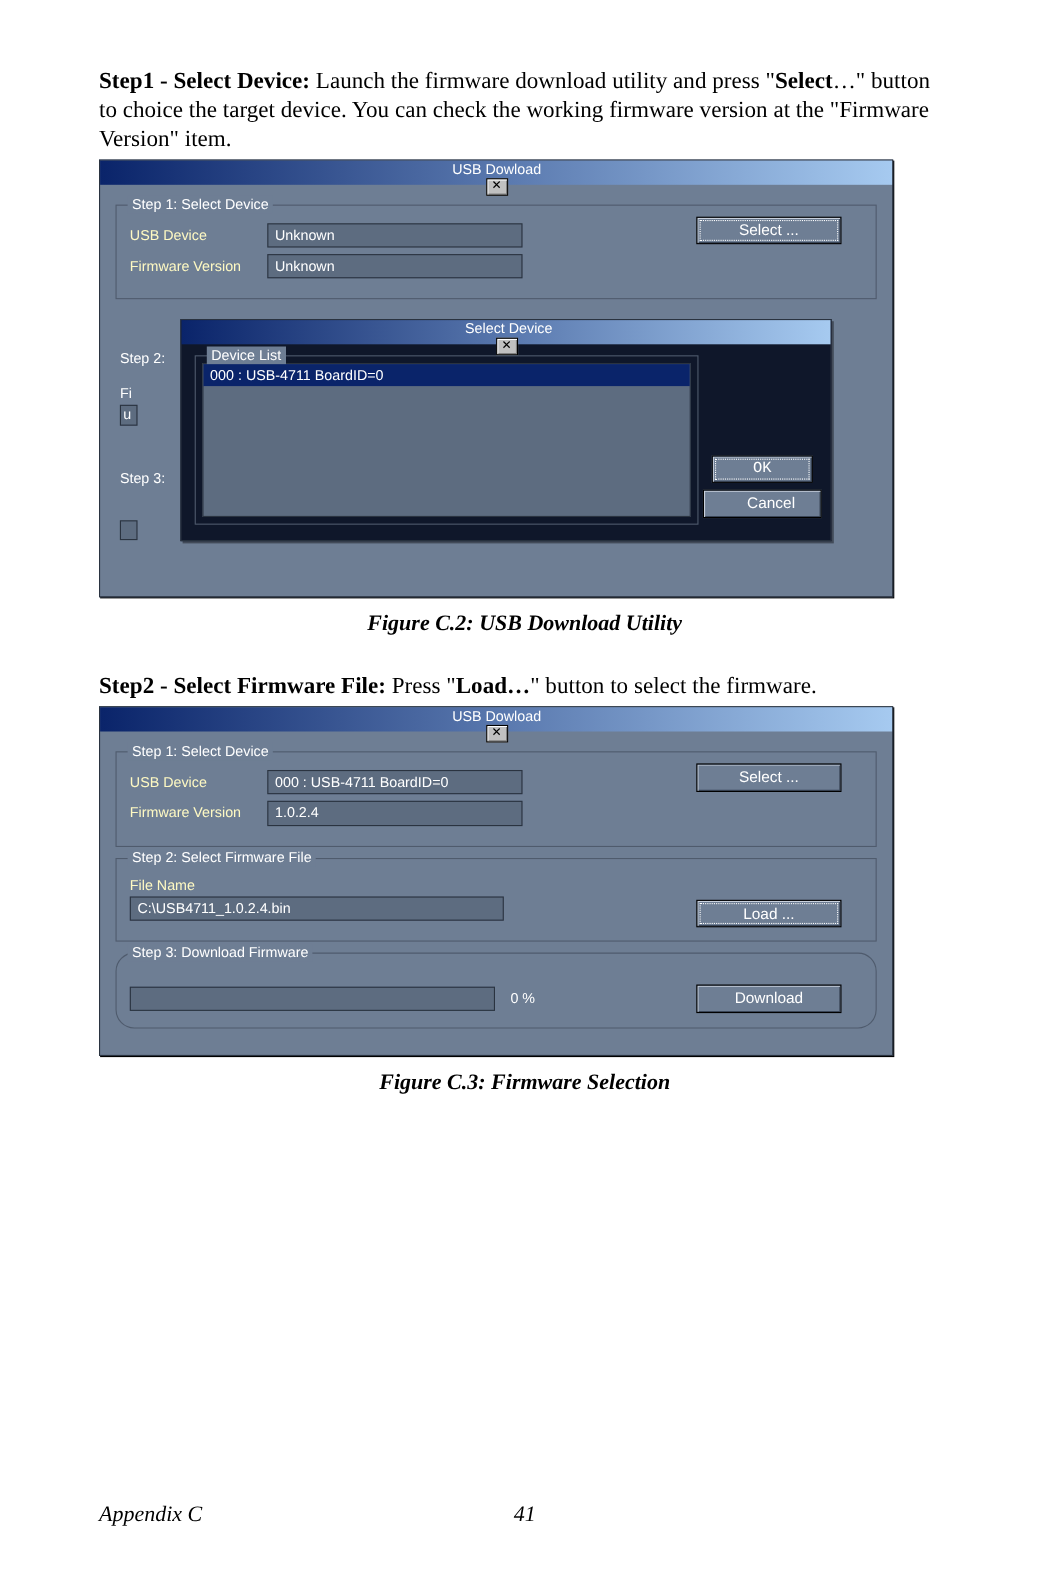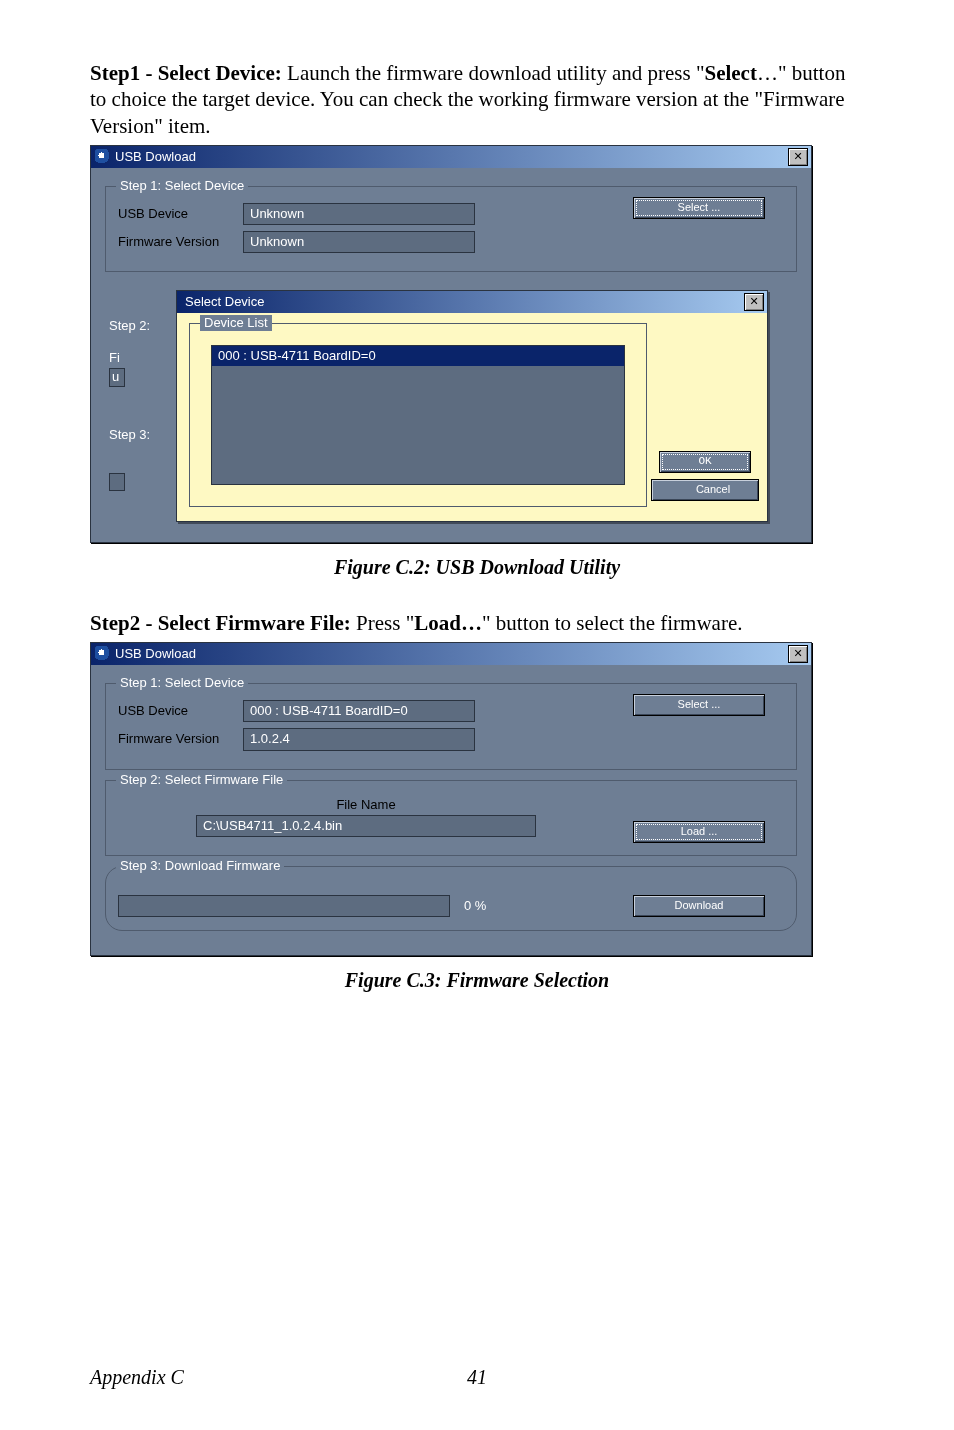--- a/index.html
+++ b/index.html
@@ -28,20 +28,21 @@
     font-family: Tahoma, Arial, sans-serif;
     font-size: 13px;
   }
   .titlebar {
     height: 22px;
     background: linear-gradient(to right, #0a246a, #a6caf0);
     color: #fff;
     display: flex;
     align-items: center;
     padding: 0 3px 0 4px;
+    flex-direction: column;
   }
   .titlebar .title-text {
     flex: 1;
     font-size: 13px;
   }
   .title-icon {
     width: 16px; height: 16px; margin-right: 4px;
     background: radial-gradient(circle at 40% 40%, #fff 0 3px, #1e4fa0 3px 8px, transparent 8px);
     border-radius: 2px;
   }
@@ -65,51 +66,51 @@
   }
   .groupbox .legend {
     position: absolute;
     top: -9px; left: 10px;
     background: #6e7e94;
     padding: 0 4px;
     font-size: 13px;
   }
 
   .row { display: flex; align-items: center; margin: 6px 0; }
-  .lbl { width: 125px; color: #000000; }
+  .lbl { width: 125px; color: #fef9c3; }
   .field {
     background: #5d6c80;
     border: 1px solid #2a3340;
     color: #fff;
     padding: 2px 6px;
     min-height: 18px;
     box-sizing: border-box;
   }
   .wide1 { width: 232px; }
   .wide2 { width: 340px; }
 
   .btn3d {
     background: #6e7e94;
     border: 1px solid #000;
     box-shadow: inset 1px 1px 0 #c8d0dc, inset -1px -1px 0 #3a4658;
     color: #fff;
     padding: 3px 0;
     text-align: center;
     width: 130px;
-    font-size: 11px;
+    font-size: 14px;
   }
   .btn-focus { outline: 1px dotted #fff; outline-offset: -4px; }
   .btn-area { width: 170px; display:flex; flex-direction:column; align-items:center; gap:6px; }
 
   
   .child-dialog {
     position: absolute;
-    left: 85px; top: 122px;
+    left: 73px; top: 122px;
     width: 590px;
-    background: #fef9c3;
+    background: #0f172a;
     border: 1px solid #2a3340;
     box-shadow: 2px 2px 0 rgba(0,0,0,.4);
   }
   .listbox {
     background: #5d6c80;
     border: 1px solid #2a3340;
     height: 140px;
     box-sizing: border-box;
   }
   .list-item {
@@ -183,21 +184,21 @@
       <div style="margin-top:40px;">Step 3:</div>
       <div class="field" style="width:16px; height:18px; margin-top:30px;"></div>
     </div>
 
     <div class="child-dialog">
       <div class="titlebar">
         <div class="title-text" style="padding-left:4px;">Select Device</div>
         <div class="title-btn">✕</div>
       </div>
       <div style="padding:10px 12px 14px 12px; display:flex; gap:8px;">
-        <div class="groupbox" style="flex:1; margin:0; padding:21px;">
+        <div class="groupbox" style="flex:1; margin:0; padding:6px;">
           <div class="legend">Device List</div>
           <div class="listbox">
             <div class="list-item">000 : USB-4711 BoardID=0</div>
           </div>
         </div>
         <div class="btn-area" style="width:100px; justify-content:flex-end; padding-bottom:6px;">
           <div class="btn3d btn-focus" style="width:90px;font-family:Liberation Mono, monospace;">OK</div>
           <div class="btn3d" style="width:90px;padding-left:16px;">Cancel</div>
         </div>
       </div>
@@ -235,21 +236,21 @@
         <div class="btn-area">
           <div class="btn3d">Select ...</div>
         </div>
       </div>
     </div>
 
     <div class="groupbox">
       <div class="legend">Step 2: Select Firmware File</div>
       <div style="display:flex; align-items:flex-end;">
         <div style="flex:1;">
-          <div class="row" style="flex-direction:column; align-items:center;">
+          <div class="row" style="flex-direction:column; align-items:flex-start;">
             <div class="lbl" style="width:auto; margin-bottom:2px;">File Name</div>
             <div class="field wide2">C:\USB4711_1.0.2.4.bin</div>
           </div>
         </div>
         <div class="btn-area">
           <div class="btn3d btn-focus">Load ...</div>
         </div>
       </div>
     </div>
 

